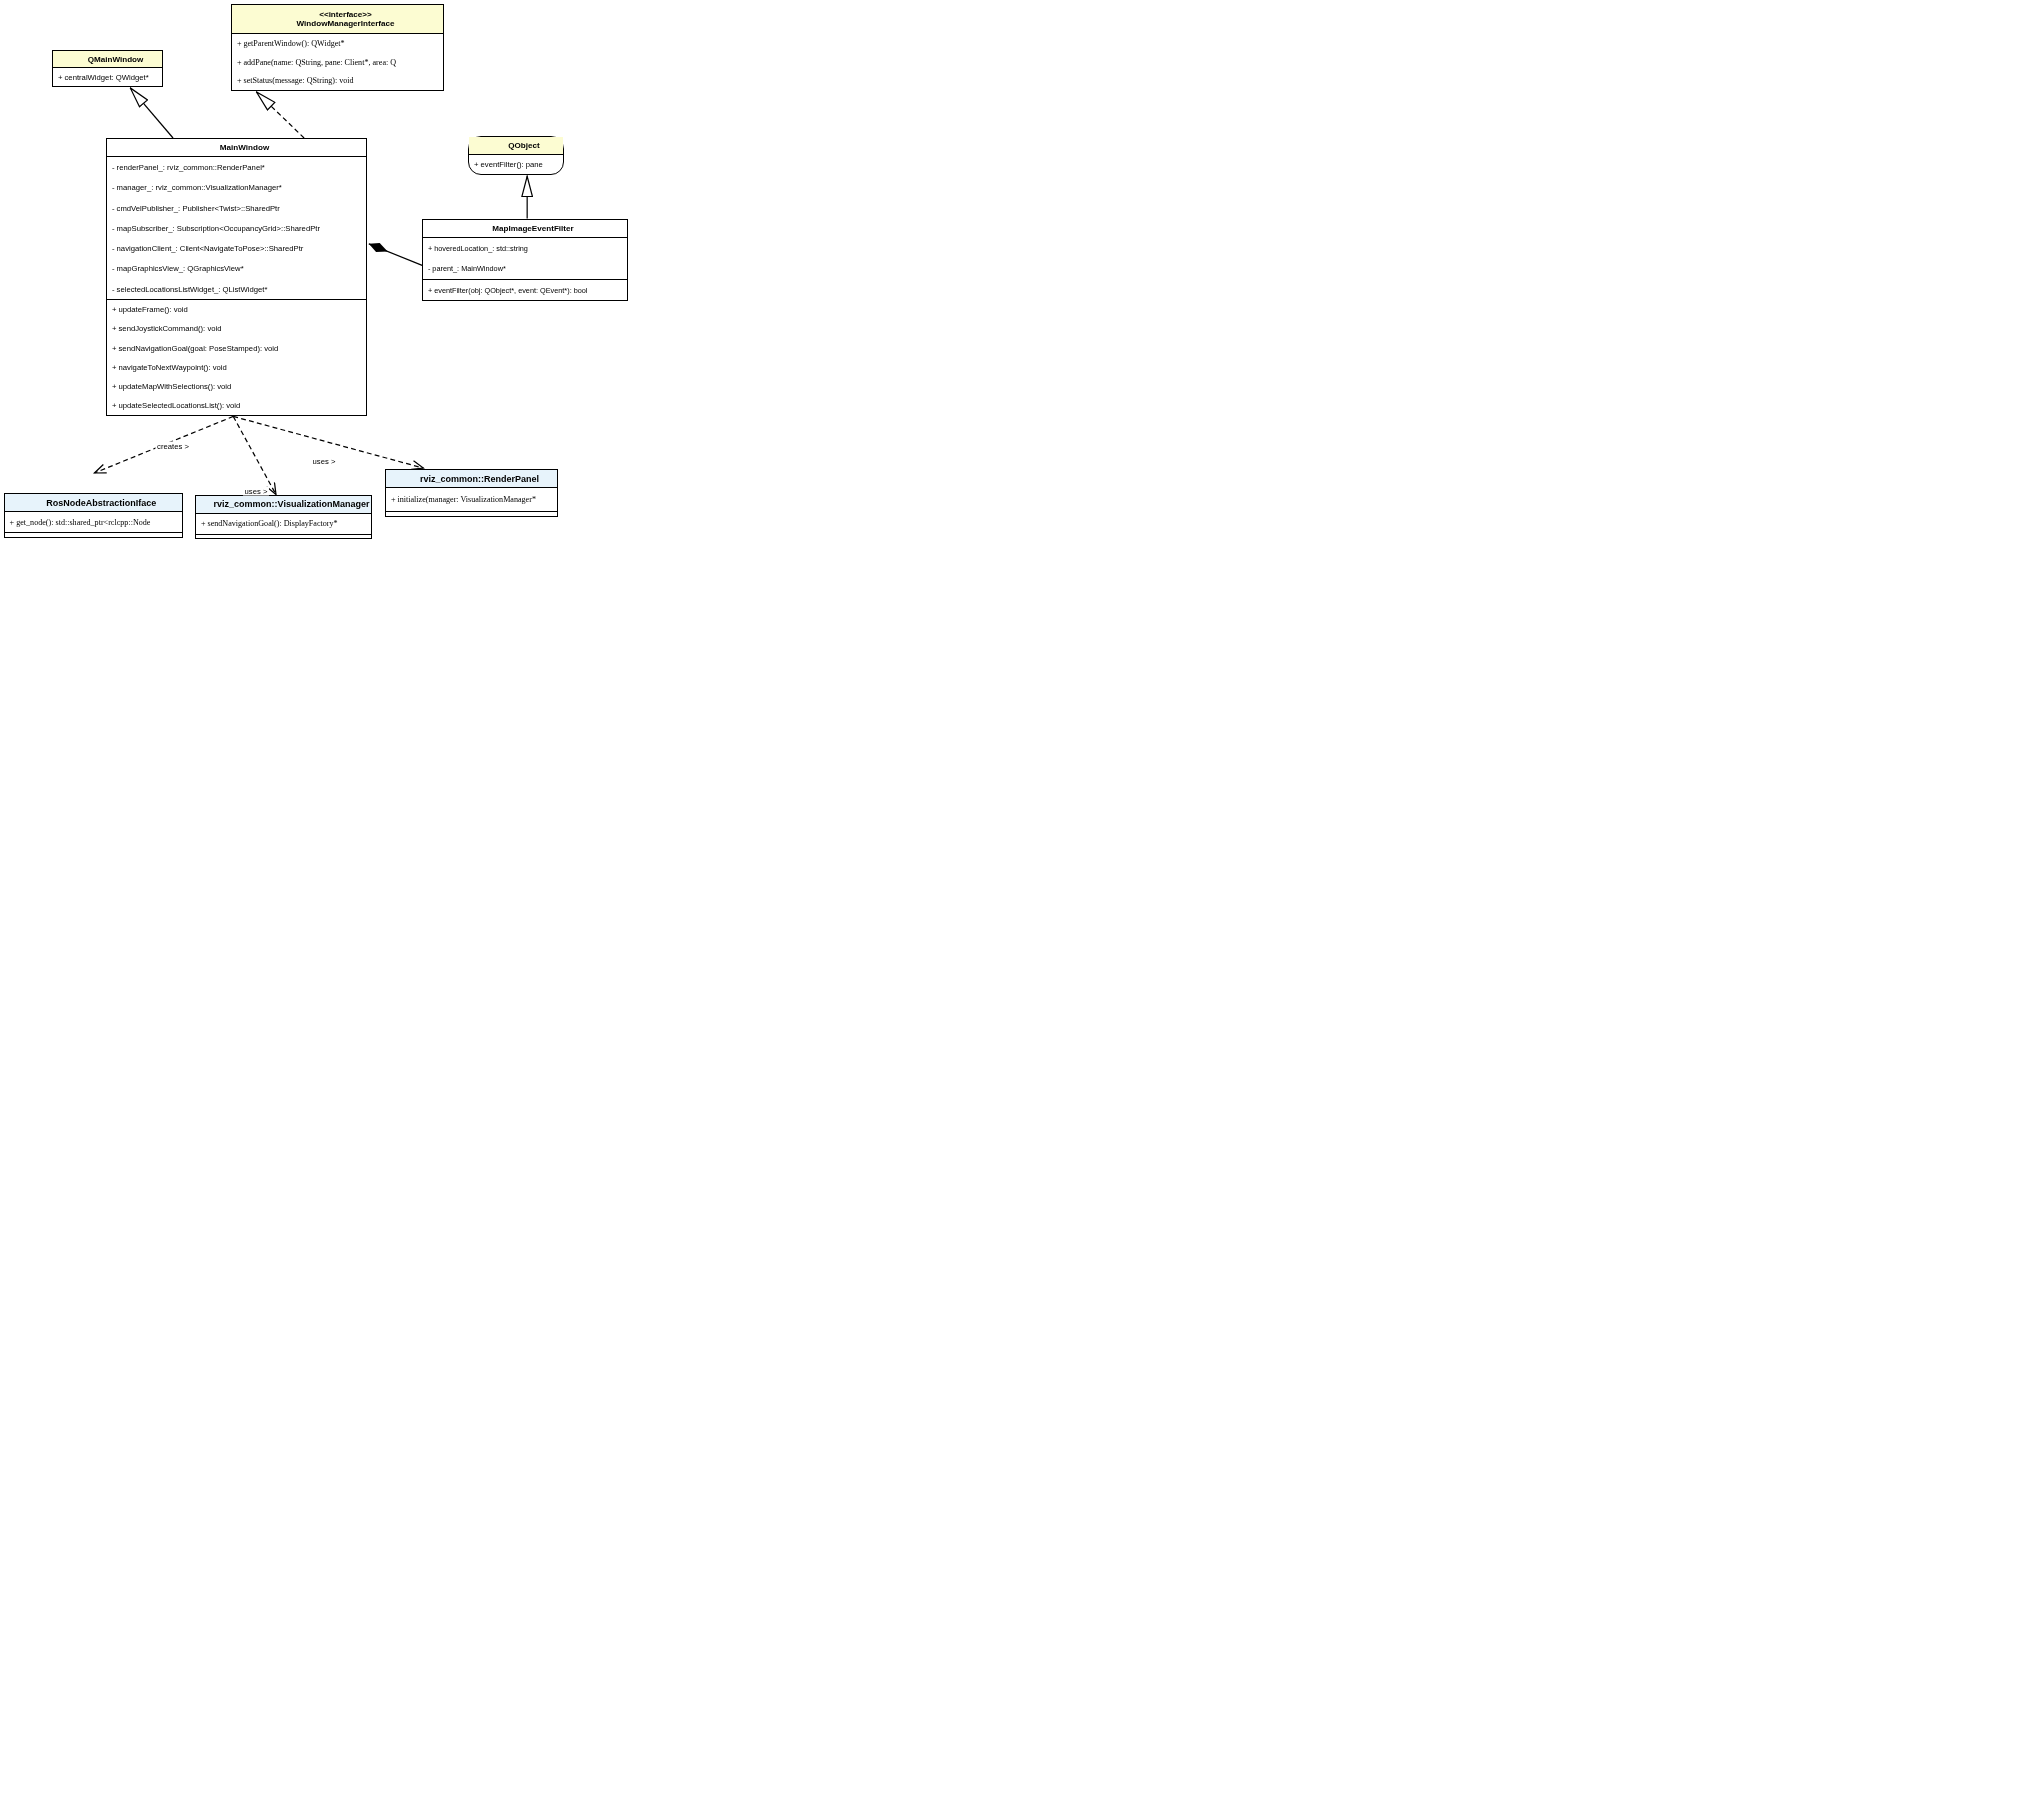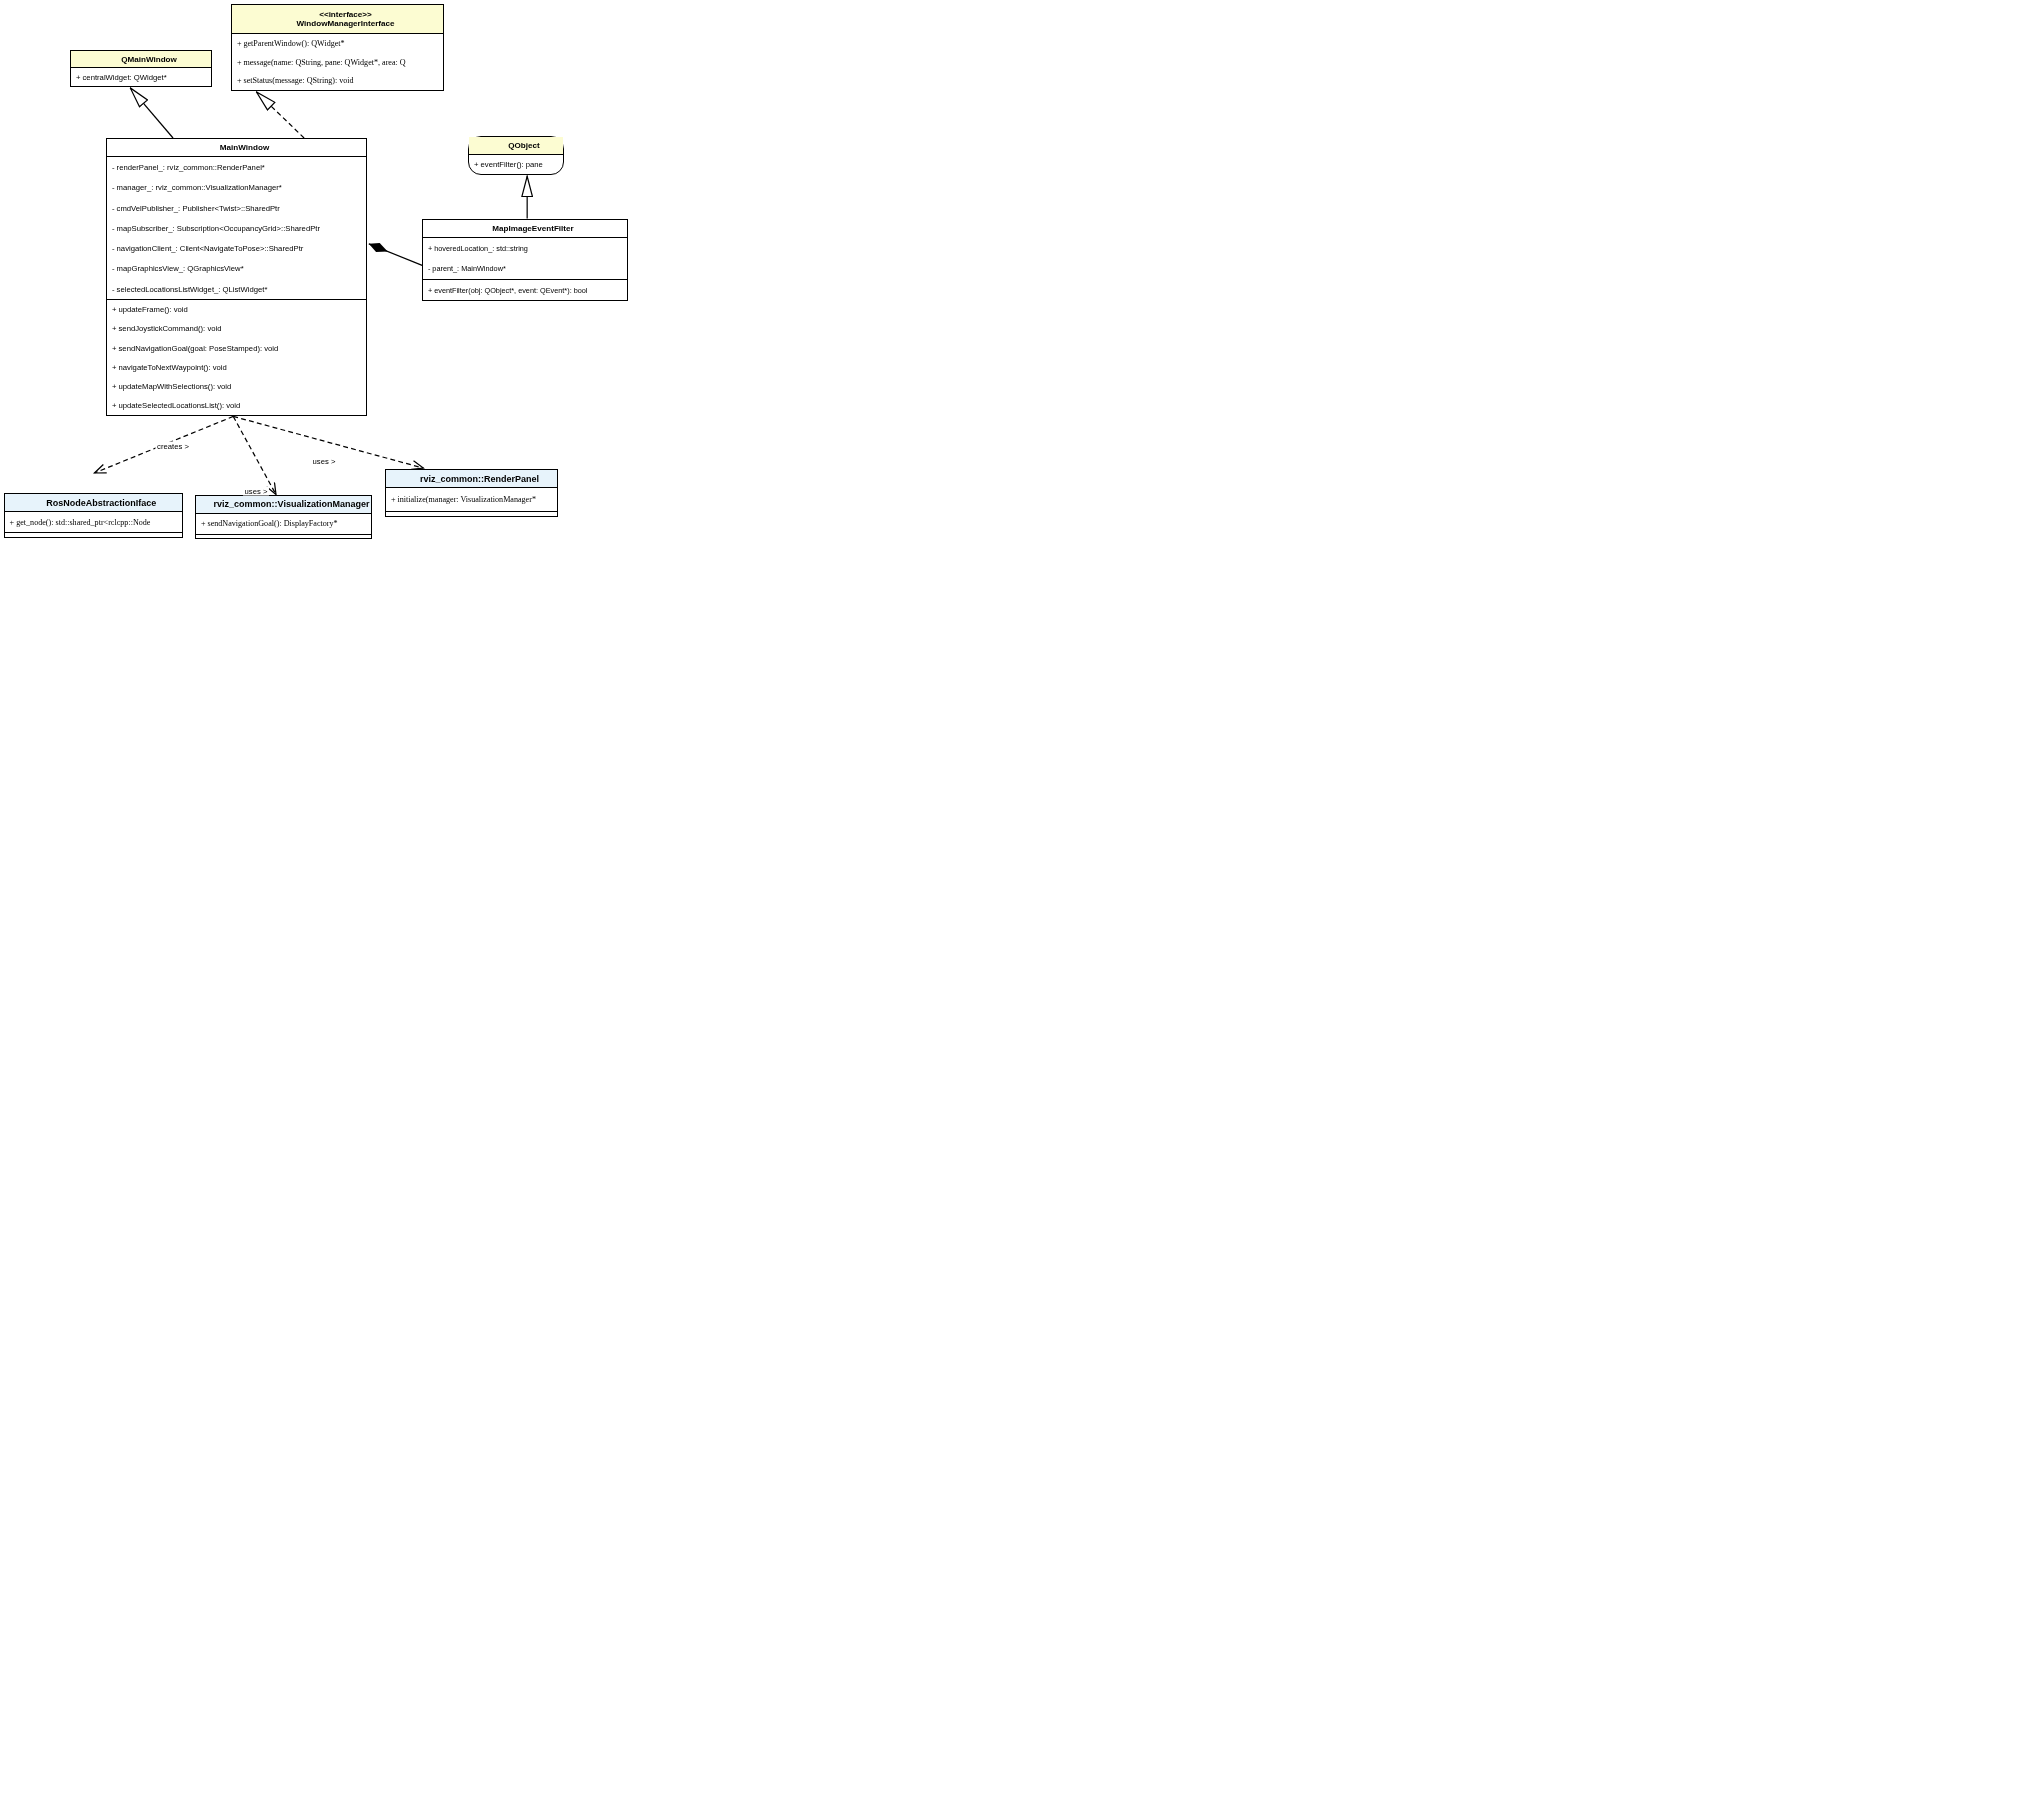--- a/index.html
+++ b/index.html
@@ -107,35 +107,35 @@
 
     <line x1="1037" y1="652" x2="906" y2="599" stroke="#000000" stroke-width="3" marker-end="url(#dia)"></line>
 
     <line x1="573" y1="1023" x2="232" y2="1162" stroke="#000000" stroke-width="3" stroke-dasharray="12 8" marker-end="url(#vee)"></line>
 
     <line x1="573" y1="1023" x2="678" y2="1215" stroke="#000000" stroke-width="3" stroke-dasharray="12 8" marker-end="url(#vee)"></line>
 
     <line x1="573" y1="1023" x2="1040" y2="1150" stroke="#000000" stroke-width="3" stroke-dasharray="12 8" marker-end="url(#vee)"></line>
   </svg>
 
-  <div class="uml-box" style="left:70px; top:50px; width:142px; height:37px;">
+  <div class="uml-box" style="left:52px; top:50px; width:111px; height:37px;">
     <div class="hdr yellow" style="height:17px;">QMainWindow</div>
     <div class="comp last">
       <div class="row">+ centralWidget: QWidget*</div>
     </div>
   </div>
 
   <div class="uml-box" style="left:231px; top:4.1px; width:213px; height:87px;">
     <div class="hdr yellow" style="height:29px;">
       <span>&lt;&lt;interface&gt;&gt;</span>
       <span>WindowManagerInterface</span>
     </div>
     <div class="comp last">
       <div class="row f20">+ getParentWindow(): QWidget*</div>
-      <div class="row f20">+ message(name: QString, pane: QWidget*, area: Q</div>
+      <div class="row f20">+ addPane(name: QString, pane: Client*, area: Q</div>
       <div class="row f20">+ setStatus(message: QString): void</div>
     </div>
   </div>
 
   <div class="uml-box" style="left:106px; top:138px; width:261px; height:278px;">
     <div class="hdr" style="height:18.3px;">MainWindow</div>
     <div class="comp" style="height:143px;">
       <div class="row">- renderPanel_: rviz_common::RenderPanel*</div>
       <div class="row">- manager_: rviz_common::VisualizationManager*</div>
       <div class="row">- cmdVelPublisher_: Publisher&lt;Twist&gt;::SharedPtr</div>

